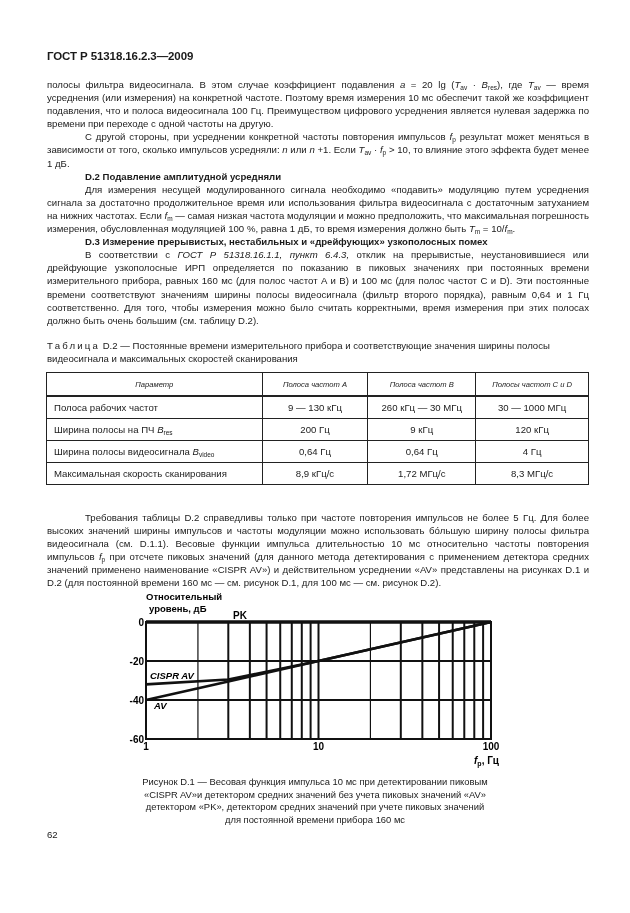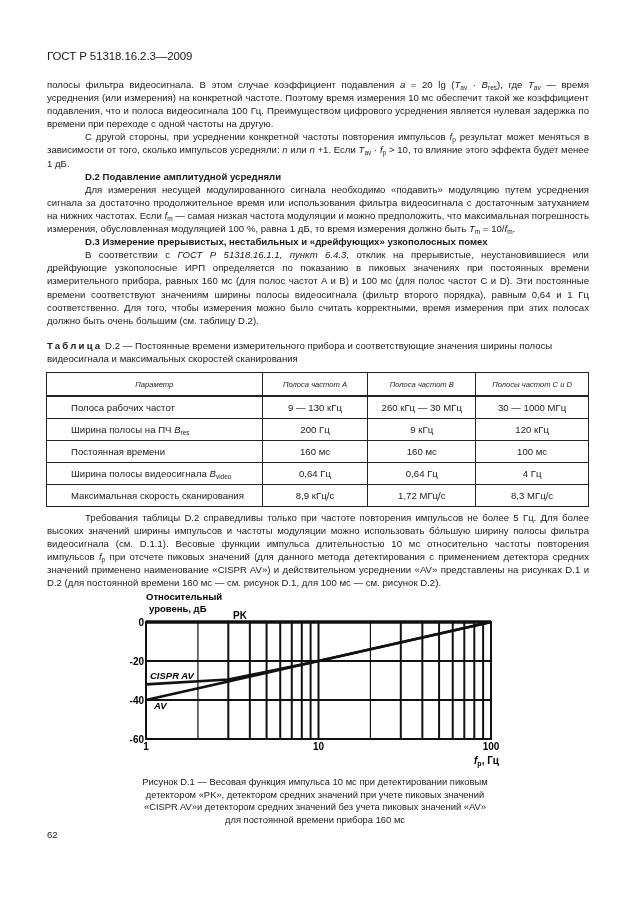--- a/index.html
+++ b/index.html
@@ -1,31 +1,31 @@
 <!DOCTYPE html>
 <html><head>
 <meta charset="utf-8">
 <style>
   html, body { margin: 0; padding: 0; background: #ffffff; }
   body { width: 630px; height: 913px; position: relative; overflow: hidden;
          font-family: "Liberation Sans", sans-serif; color: #1a1a1a; }
-  .page-header { position: absolute; left: 47px; top: 50px; font-size: 11.5px; font-weight: normal; letter-spacing: -0.1px; }
+  .page-header { position: absolute; left: 47px; top: 50px; font-size: 11.5px; font-weight: bold; letter-spacing: -0.1px; }
   .text-block { position: absolute; left: 47px; width: 542px; font-size: 9.6px; line-height: 13.1px; text-align: justify; }
   .p { margin: 0; }
   .indent { text-indent: 38px; }
   .heading { font-weight: bold; text-indent: 38px; margin: 0; }
   .it { font-style: italic; }
   sub { font-size: 6.5px; vertical-align: -2px; line-height: 0; }
-  .spaced { letter-spacing: 2.2px; font-weight: bold; }
+  .spaced { letter-spacing: 2.2px; }
   .tcap { position: absolute; left: 47px; top: 339px; width: 542px; font-size: 9.6px; line-height: 13.1px; }
   table.data { position: absolute; left: 46px; top: 372px; width: 543px; border-collapse: collapse; font-size: 9.6px; }
   table.data th, table.data td { border: 1px solid #222; height: 21px; padding: 0 6px; }
   table.data th { font-weight: normal; font-size: 7.6px; text-align: center; height: 22px; border-bottom: 2.5px double #222; font-style: italic; }
   table.data td { text-align: center; }
-  table.data td.param { text-align: left; padding-left: 24px; }
+  table.data td.param { text-align: left; padding-left: 7px; }
   .fig { position: absolute; left: 0; top: 0; }
   .caption { position: absolute; left: 100px; top: 776px; width: 430px; font-size: 9.4px; line-height: 12.6px; text-align: center; }
   .page-num { position: absolute; left: 47px; top: 829px; font-size: 9.6px; }
 </style>
 </head>
 <body>
 
 <div class="page-header">ГОСТ Р 51318.16.2.3—2009</div>
 
 <div class="text-block" style="top:78px;">
@@ -59,26 +59,20 @@
       <td class="param">Полоса рабочих частот</td>
       <td>9 — 130 кГц</td>
       <td>260 кГц — 30 МГц</td>
       <td>30 — 1000 МГц</td>
     </tr>
     <tr>
       <td class="param"><span>Ширина полосы на ПЧ </span><span class="it">B</span><sub>res</sub></td>
       <td>200 Гц</td>
       <td>9 кГц</td>
       <td>120 кГц</td>
-    </tr>
-    <tr>
-      <td class="param">Постоянная времени</td>
-      <td>160 мс</td>
-      <td>160 мс</td>
-      <td>100 мс</td>
     </tr>
     <tr>
       <td class="param"><span>Ширина полосы видеосигнала </span><span class="it">B</span><sub>video</sub></td>
       <td>0,64 Гц</td>
       <td>0,64 Гц</td>
       <td>4 Гц</td>
     </tr>
     <tr>
       <td class="param">Максимальная скорость сканирования</td>
       <td>8,9 кГц/с</td>
@@ -128,18 +122,18 @@
       <text x="149" y="612" font-size="9.5" font-weight="bold" font-family="&quot;Liberation Sans&quot;, sans-serif">уровень, дБ</text>
       <text x="474" y="764" font-size="10" font-weight="bold" font-family="&quot;Liberation Sans&quot;, sans-serif"><tspan font-style="italic">f</tspan><tspan font-size="7" dy="2">p</tspan><tspan dy="-2">, Гц</tspan></text>
       <text x="233" y="619" font-size="10" font-weight="bold" font-family="&quot;Liberation Sans&quot;, sans-serif">PK</text>
       <text x="150" y="679" font-size="9.5" font-weight="bold" font-style="italic" font-family="&quot;Liberation Sans&quot;, sans-serif">CISPR AV</text>
       <text x="154" y="709" font-size="9.5" font-weight="bold" font-style="italic" font-family="&quot;Liberation Sans&quot;, sans-serif">AV</text>
     </g>
 </svg>
 
 <div class="caption">
   <div>Рисунок D.1 — Весовая функция импульса 10 мс при детектировании пиковым</div>
+  <div>«CISPR AV»и детектором  средних  значений  без  учета пиковых значений «AV»</div>
   <div>детектором «PK», детектором средних значений при учете пиковых значений</div>
-  <div>«CISPR AV»и детектором  средних  значений  без  учета пиковых значений «AV»</div>
   <div>для  постоянной  времени прибора 160 мс</div>
 </div>
 
 <div class="page-num">62</div>
 
 </body></html>

